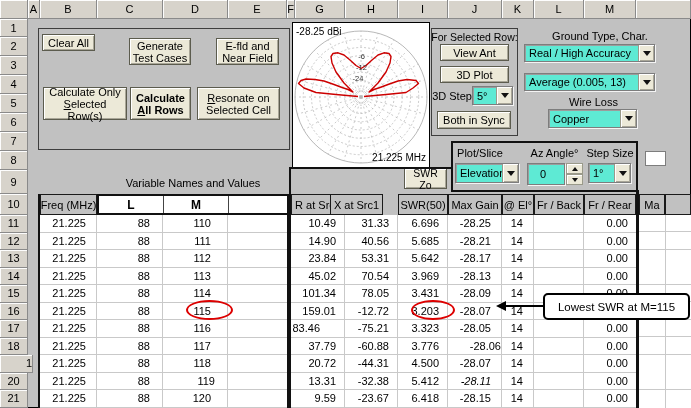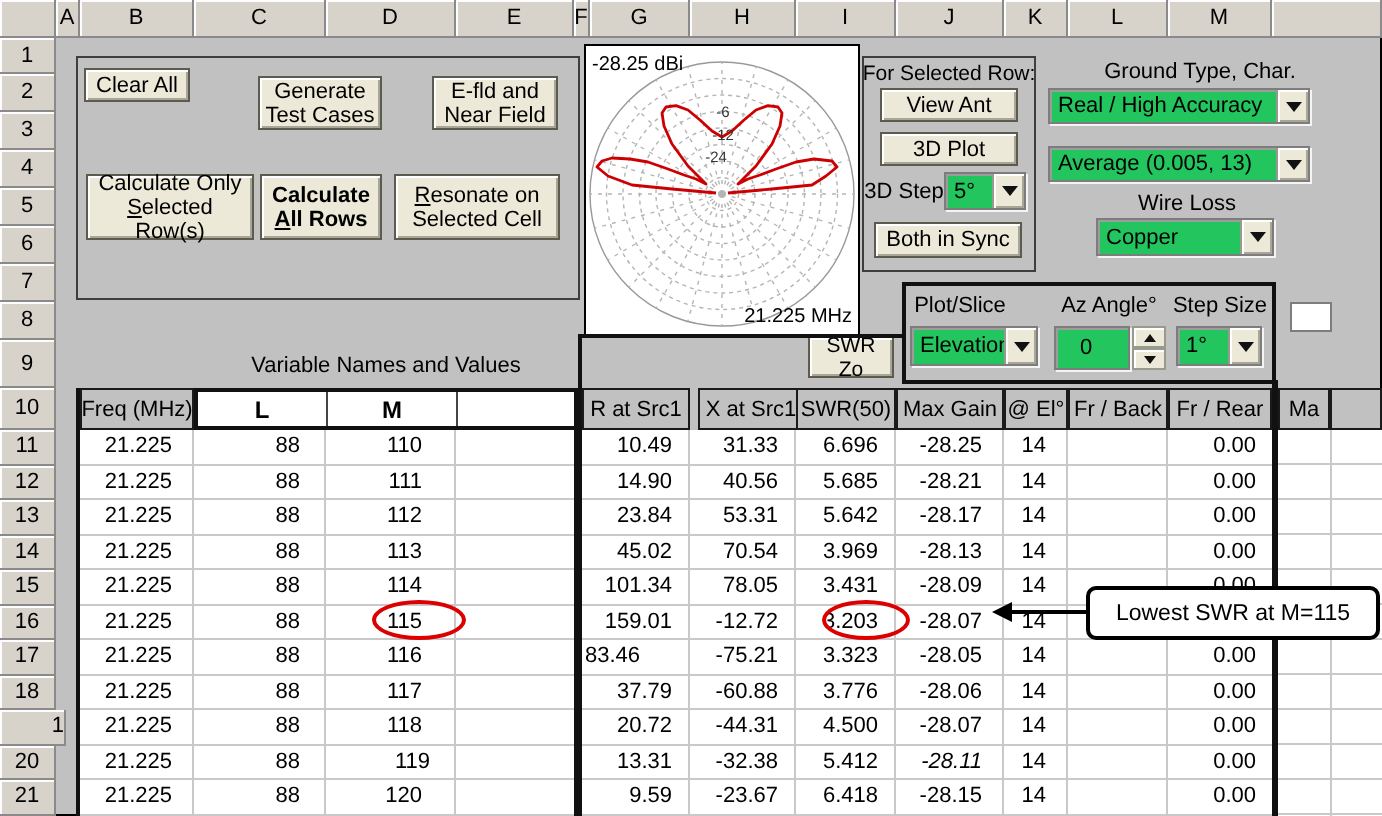--- a/index.html
+++ b/index.html
@@ -26,21 +26,21 @@
   .btn{
     position:absolute; background:#ece9d8; border:1px solid #5c5c4e; box-sizing:border-box;
     box-shadow:inset 1px 1px 0 #ffffff, inset -1px -1px 0 #a9a698;
     display:flex; flex-direction:column; align-items:center; justify-content:center;
     text-align:center; line-height:12px; font-size:11px; cursor:default; padding:1px 2px;
   }
   .btn.bold{font-weight:bold;}
   .gbox{position:absolute; border:1px solid #3e3e3e; box-sizing:border-box;}
   
   .dd{
-    position:absolute; background:#22c55e; box-sizing:border-box;
+    position:absolute; background:#5eead4; box-sizing:border-box;
     border:1px solid #7d7d7d; box-shadow:inset 1px 1px 0 #9c9c9c, 1px 1px 0 #f4f4f4;
     display:flex; align-items:center;
   }
   .ddtxt{flex:1; padding-left:4px; white-space:nowrap; overflow:hidden; font-size:11px;}
   .ddbtn{
     width:15px; align-self:stretch; background:#ece9d8; border-left:1px solid #9a9a8a;
     box-shadow:inset 1px 1px 0 #fff, inset -1px -1px 0 #a9a698;
     display:flex; align-items:center; justify-content:center;
   }
   .ddarrow{width:0;height:0;border-left:4px solid transparent;border-right:4px solid transparent;border-top:5px solid #111;}
@@ -323,21 +323,21 @@
         <div class="tcell" style="width: 66px; padding-right: 12px;">88</div>
         <div class="tcell" style="width: 65px; padding-right: 16px;">120</div>
         <div class="tcell" style="width: 61px; padding-right: 0px; border-right: none;"></div>
       </div>
     </div>
   <div class="thick" style="left:38px;top:194px;width:2px;height:214px;"></div>
   <div class="thick" style="left:287px;top:194px;width:2px;height:214px;"></div>
 
   <div id="rhdrs">
       <div class="hdr10" style="left: 291px; width: 54px;">R at Src1</div>
-      <div class="hdr10" style="left: 349px; width: 53px;">X at Src1</div>
+      <div class="hdr10" style="left: 330px; width: 53px;">X at Src1</div>
       <div class="hdr10" style="left: 398px; width: 50px;">SWR(50)</div>
       <div class="hdr10" style="left: 448px; width: 54px;">Max Gain</div>
       <div class="hdr10" style="left: 502px; width: 32px;">@ El°</div>
       <div class="hdr10" style="left: 534px; width: 50px;">Fr / Back</div>
       <div class="hdr10" style="left: 584px; width: 52px;">Fr / Rear</div>
       <div class="hdr10" style="left: 639px; width: 26px;">Ma</div>
       <div class="hdr10" style="left: 665px; width: 26px;"></div>
     </div>
   <div id="rtable" class="abs" style="left:291px;top:215px;width:345px;height:193px;background:#fff;overflow:hidden;">
       <div class="trow">
@@ -400,21 +400,21 @@
         <div class="tcell" style="width: 50px; padding-right: 8px;">3.323</div>
         <div class="tcell" style="width: 54px; padding-right: 10px;">-28.05</div>
         <div class="tcell" style="width: 32px; padding-right: 10px;">14</div>
         <div class="tcell" style="width: 50px; padding-right: 0px;"></div>
         <div class="tcell" style="width: 52px; padding-right: 8px; border-right: none;">0.00</div>
       </div>
       <div class="trow">
         <div class="tcell" style="width: 54px; padding-right: 8px;">37.79</div>
         <div class="tcell" style="width: 53px; padding-right: 8px;">-60.88</div>
         <div class="tcell" style="width: 50px; padding-right: 8px;">3.776</div>
-        <div class="tcell" style="width: 54px; padding-right: 10px;">-28.06</div>
+        <div class="tcell" style="width: 54px; ">-28.06</div>
         <div class="tcell" style="width: 32px; padding-right: 10px;">14</div>
         <div class="tcell" style="width: 50px; padding-right: 0px;"></div>
         <div class="tcell" style="width: 52px; padding-right: 8px; border-right: none;">0.00</div>
       </div>
       <div class="trow">
         <div class="tcell" style="width: 54px; padding-right: 8px;">20.72</div>
         <div class="tcell" style="width: 53px; padding-right: 8px;">-44.31</div>
         <div class="tcell" style="width: 50px; padding-right: 8px;">4.500</div>
         <div class="tcell" style="width: 54px; padding-right: 10px;">-28.07</div>
         <div class="tcell" style="width: 32px; padding-right: 10px;">14</div>

